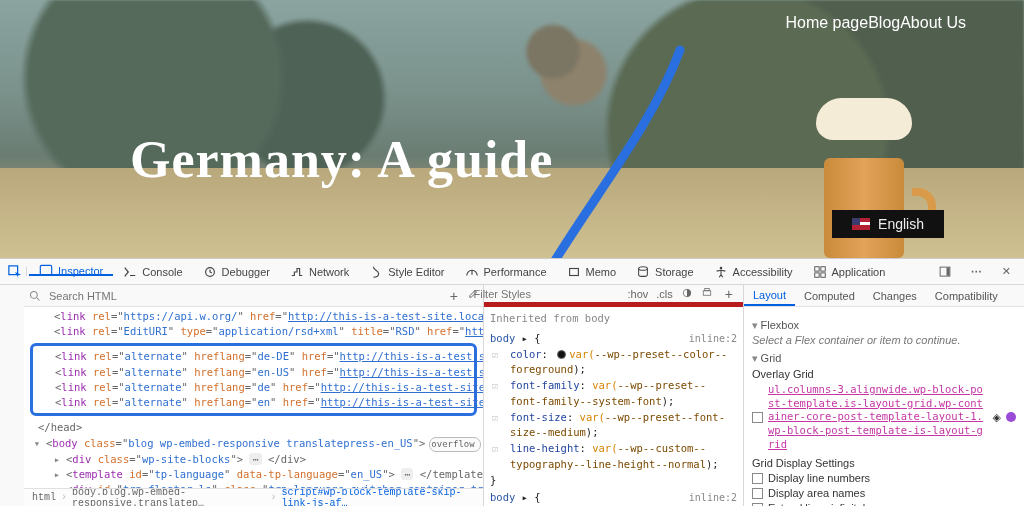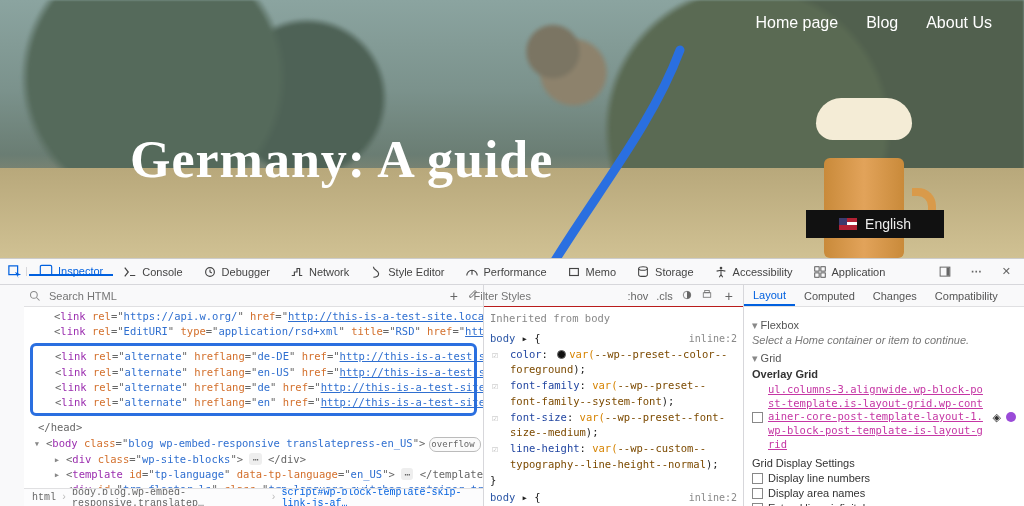--- a/index.html
+++ b/index.html
@@ -14,25 +14,25 @@
   radial-gradient(circle at 56% 28%, #8d826c 0% 5%, transparent 6%),
   radial-gradient(circle at 73% 50%, #5a6a53 0% 18%, transparent 19%),
   radial-gradient(circle at 90% 40%, #51604e 0% 20%, transparent 21%);
   filter: blur(1px);
 }
 .field { position:absolute; left:0; right:0; bottom:0; height:90px; background: linear-gradient(to bottom,#b8a87b,#d0c193); }
 .beer { position:absolute; right:100px; bottom:0; width:110px; height:140px; }
 .mug { position:absolute; left:10px; bottom:0; width:80px; height:100px; background: linear-gradient(to right,#c98a3a,#e2a35a,#c98a3a); border-radius:6px; }
 .foam { position:absolute; left:2px; top:-20px; width:96px; height:42px; background:#f4ecd6; border-radius:30px 30px 20px 20px; }
 .handle { position:absolute; right:-12px; bottom:20px; width:24px; height:50px; border:8px solid #d99a4a; border-left:none; border-radius:0 18px 18px 0; }
-.lang-pill { position:absolute; right:80px; bottom:20px; background:#111; color:#eee; padding:6px 33px; font-size:14px; border-radius:0; display:flex; align-items:center; gap:8px; }
+.lang-pill { position:absolute; right:80px; bottom:20px; background:#111; color:#eee; padding:6px 20px; font-size:14px; border-radius:0; display:flex; align-items:center; gap:8px; }
 .flag { width:18px; height:12px; background: linear-gradient(to bottom,#b22234 30%,#fff 30% 60%,#b22234 60%); position:relative; }
 .flag::before { content:""; position:absolute; left:0; top:0; width:8px; height:7px; background:#3c3b6e; }
 
-.nav { position:absolute; right:32px; top:14px; display:flex; gap:28px; }
+.nav { position:absolute; right:58px; top:14px; display:flex; }
 .nav a { color:#fff; text-decoration:none; font-size:16px; }
 
 .hero h1 { position:absolute; left:130px; top:130px; color:#fff; font-family: Georgia, "Times New Roman", serif; font-size:52px; font-weight:700; letter-spacing:1px; }
 
 .arrow { position:absolute; left:530px; top:40px; width:160px; height:260px; pointer-events:none; }
 
 
 .devtools { height:248px; display:flex; flex-direction:column; border-top:1px solid #ccc; background:#f9f9fa; color:#222; }
 
 .tabbar { display:flex; align-items:center; height:26px; border-bottom:1px solid #d7d7db; background:#f9f9fa; padding:8px 3px; gap:0; overflow:hidden; }
@@ -56,21 +56,21 @@
 .html-pane .tagn { color:#9b2eaf; }
 .html-pane .attr { color:#d36f2b; }
 .html-pane .val  { color:#2f6fd0; }
 .html-pane .link { color:#2f6fd0; text-decoration: underline; }
 .html-pane .row { white-space:nowrap; padding-left:22px; text-indent:-4px; }
 .html-pane .row.i2 { padding-left:30px; }
 .highlight-box { border:3px solid #2a6fe0; border-radius:6px; margin:4px 2px; padding:3px 4px; background:#fff; }
 .tw { display:inline-block; width:10px; text-align:center; color:#888; margin-right:2px; }
 .ovf-badge { display:inline-block; font-size:9px; border:1px solid #bbb; border-radius:7px; padding:0 5px; background:#fafafa; color:#666; margin-left:4px; }
 
-.styles-toolbar { display:flex; align-items:center; height:22px; border-bottom:1px solid #b91c1c; padding:0 6px; gap:8px; justify-content:flex-end; color:#666; }
+.styles-toolbar { display:flex; align-items:center; height:22px; border-bottom:5px solid #b91c1c; padding:0 6px; gap:8px; justify-content:flex-end; color:#666; }
 .styles-toolbar .filter { flex:1; }
 .styles-pane { flex:1; overflow:auto; padding:4px 6px; font-family: Menlo, Consolas, monospace; font-size:10.5px; line-height:1.5; background:#fff; }
 .inherit { color:#888; margin-bottom:4px; }
 .sel { color:#2a55a5; }
 .src { float:right; color:#888; font-size:10px; }
 .prop { color:#2246a1; }
 .pval { color:#7c4a00; }
 .func { color:#d68300; }
 .rule-block { margin:2px 0; }
 .decl { padding-left:20px; position:relative; }
@@ -299,26 +299,26 @@
       <div class="rulestabs">
         <div class="rt active">Layout</div>
         <div class="rt">Computed</div>
         <div class="rt">Changes</div>
         <div class="rt">Compatibility</div>
       </div>
       <div class="rules-pane">
         <div class="sec-head">
             <span><span class="tw2">▾</span> <span>Flexbox</span></span>
           </div>
-        <div class="muted">Select a Home container or item to continue.</div>
+        <div class="muted">Select a Flex container or item to continue.</div>
 
         <div class="sec-head">
             <span><span class="tw2">▾</span> <span>Grid</span></span>
           </div>
-        <div style="font-size:11px;color:#333;margin:3px 0;font-weight:bold;">Overlay Grid</div>
+        <div style="font-size:11px;color:#333;margin:3px 0;">Overlay Grid</div>
         <div class="chkrow">
           <span class="chk"></span>
           <span class="gridlink" style="flex:1;">ul.columns-3.alignwide.wp-block-post-template.is-layout-grid.wp-container-core-post-template-layout-1.wp-block-post-template-is-layout-grid</span>
           <span>◈</span>
           <span style="width:10px;height:10px;background:#9a4bd8;border-radius:50%;display:inline-block;"></span>
         </div>
 
         <div style="font-size:11px;color:#333;margin:6px 0 2px;">Grid Display Settings</div>
         <div class="chkrow">
             <span class="chk"></span>

